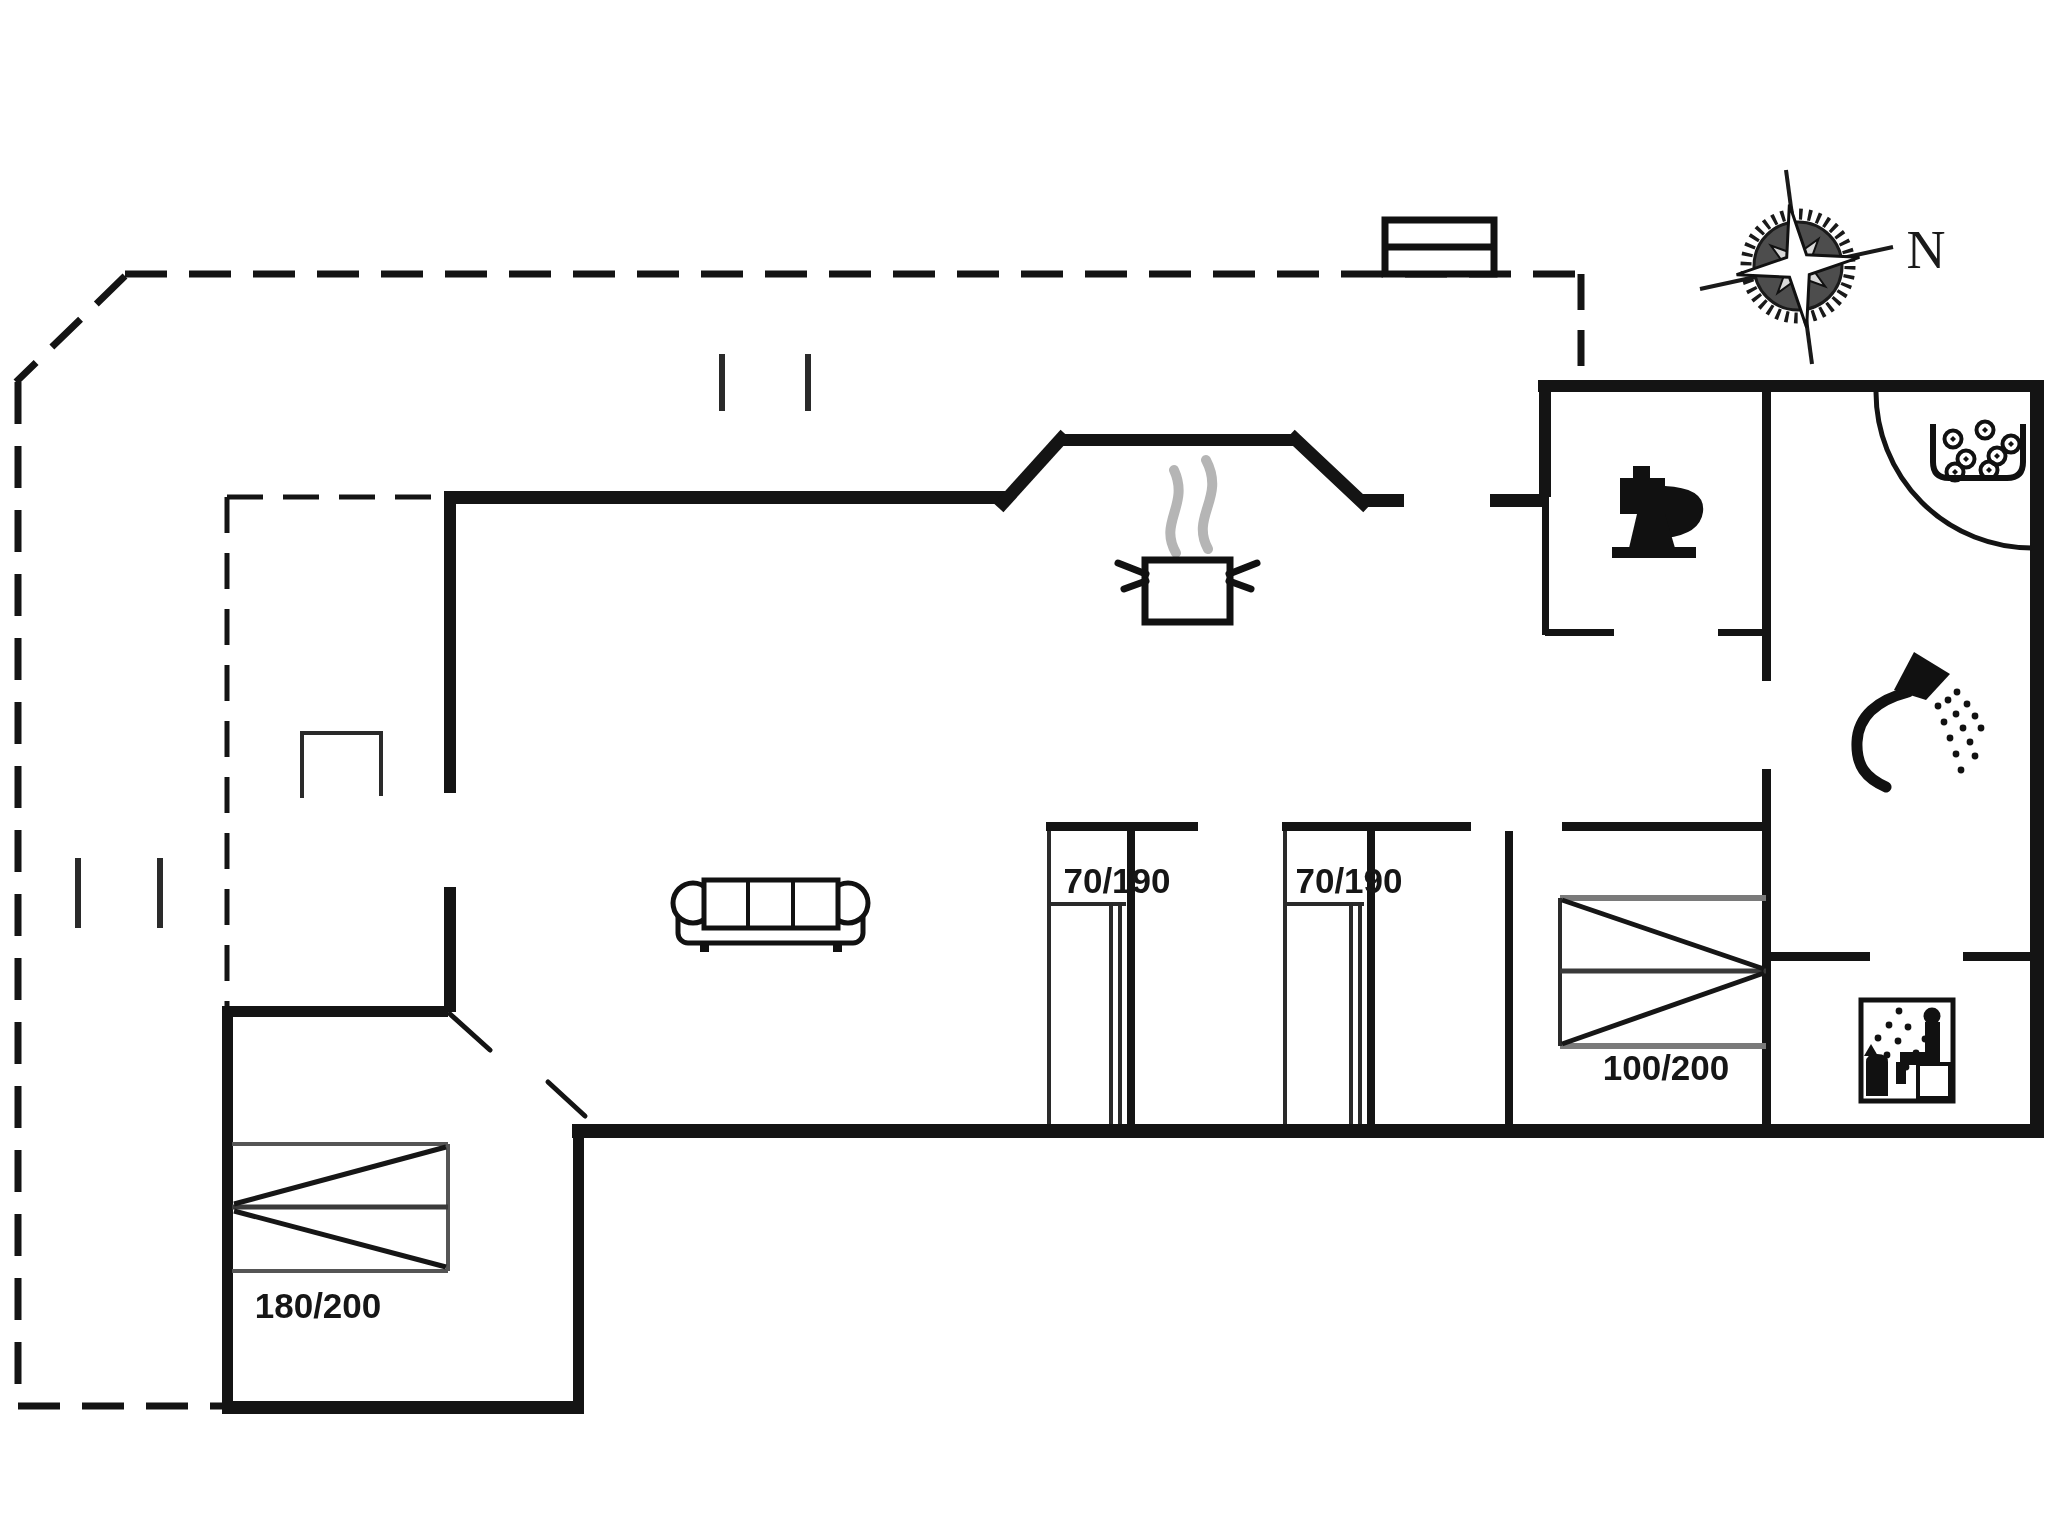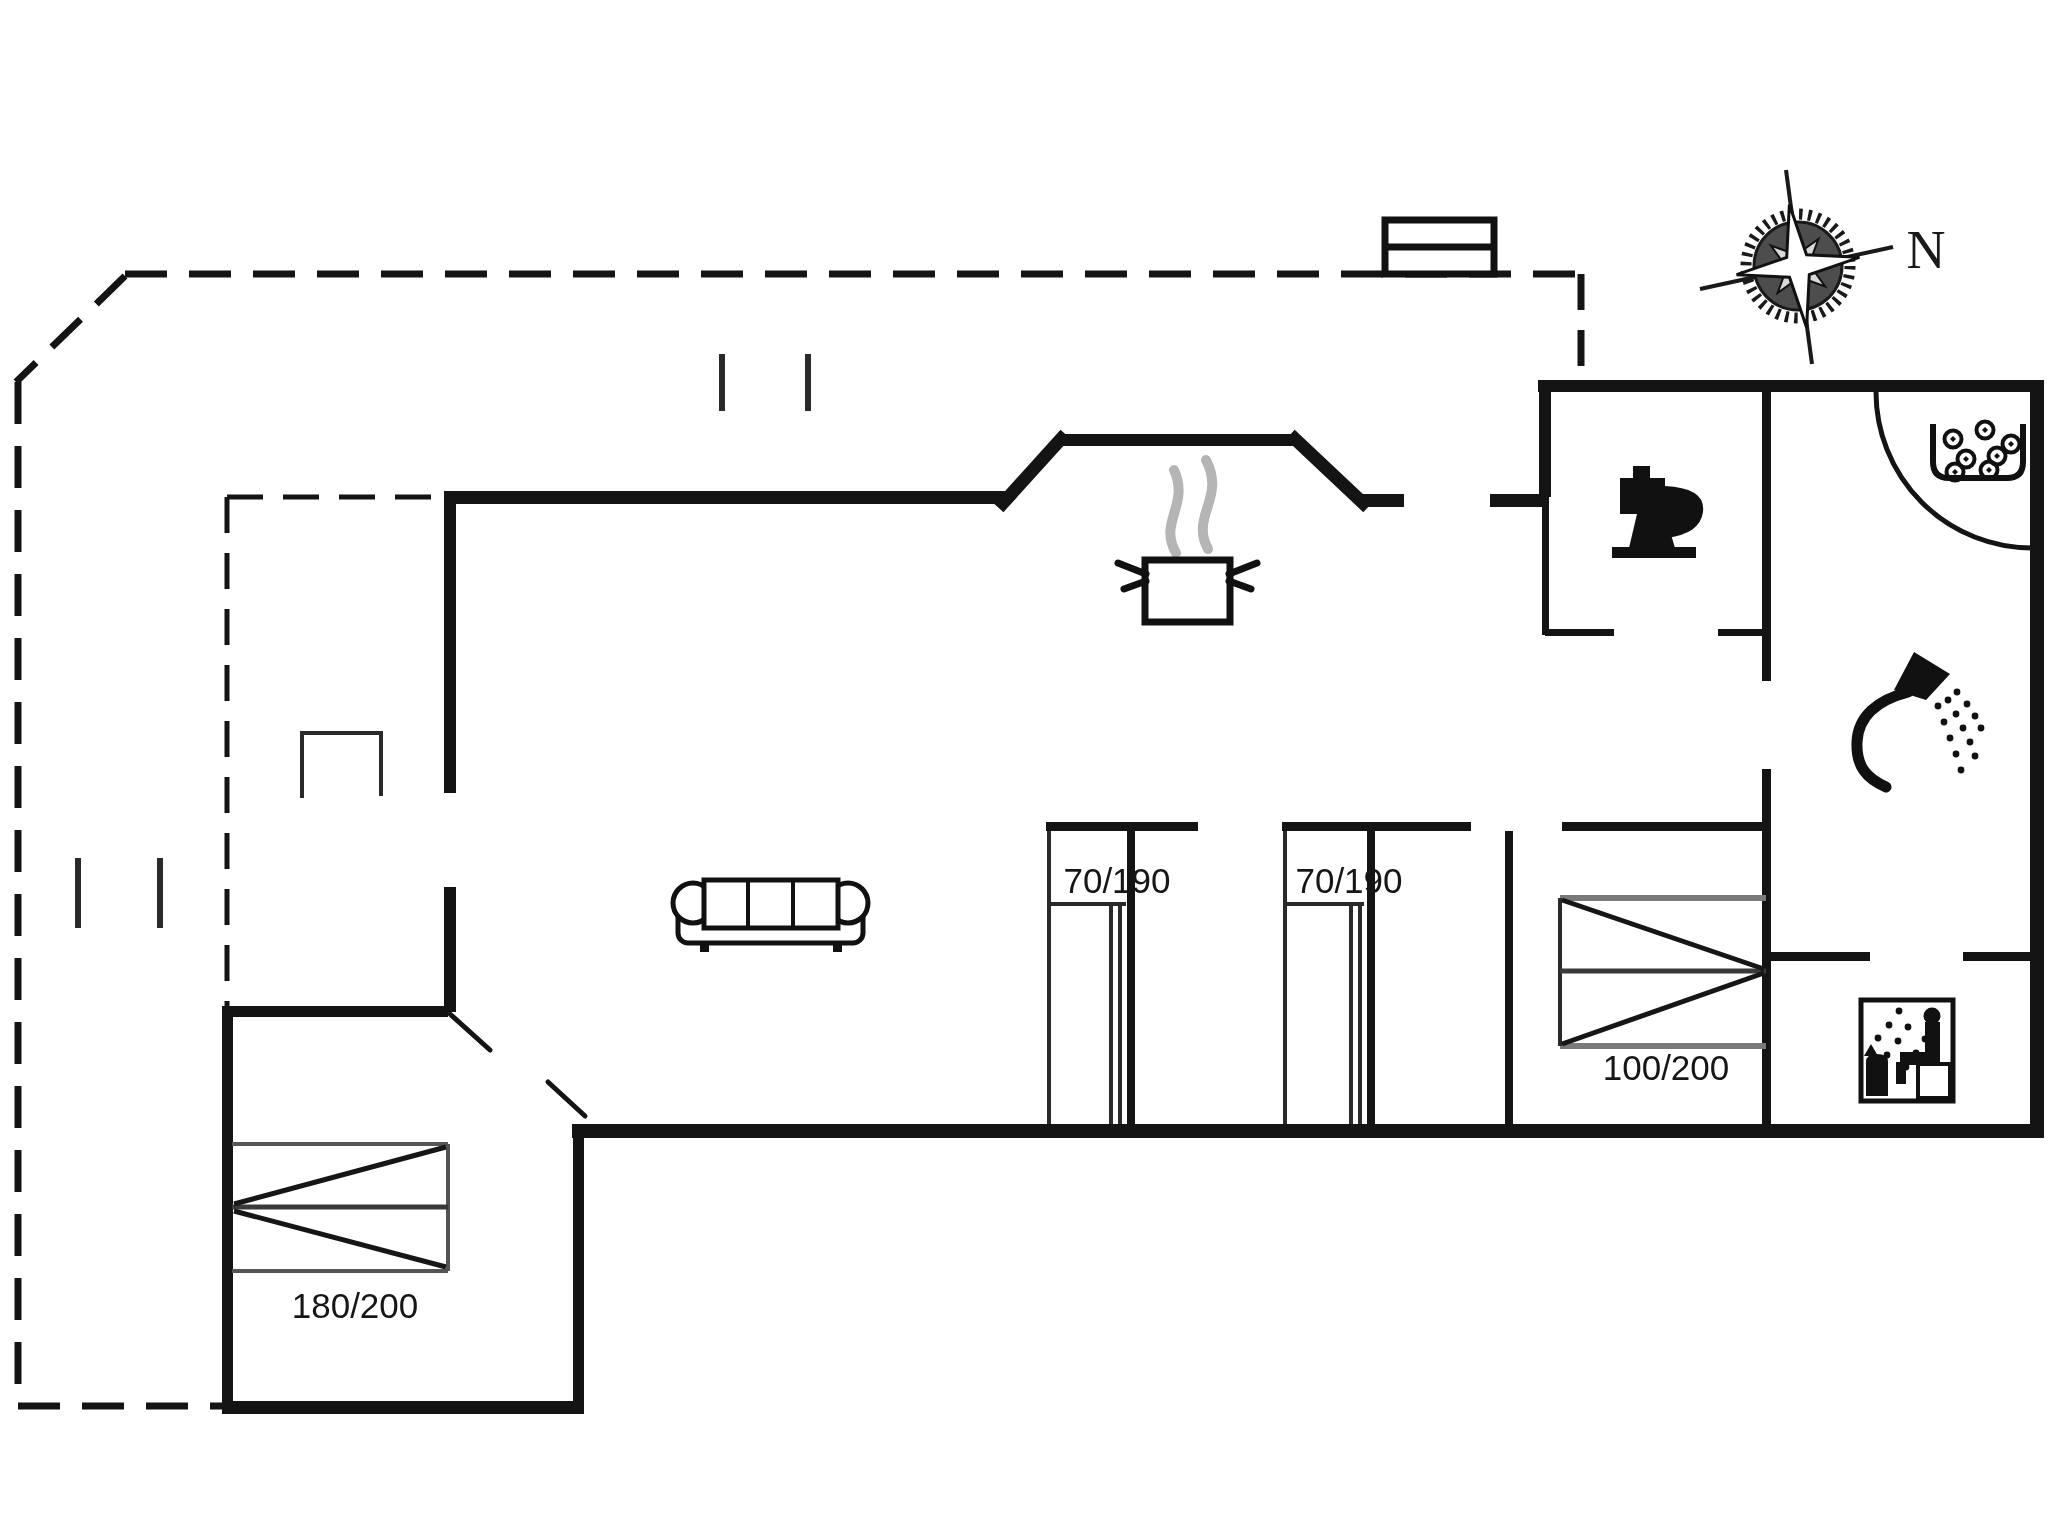--- a/index.html
+++ b/index.html
@@ -1,20 +1,20 @@
 <!DOCTYPE html>
 <html><head>
 <meta charset="utf-8">
 <style>
   html,body{margin:0;padding:0;background:#ffffff;}
   #stage{position:relative;width:2048px;height:1536px;background:#ffffff;overflow:hidden;
          font-family:"Liberation Sans", sans-serif;}
   #plan-svg{position:absolute;left:0;top:0;}
   .bed-label{position:absolute;transform:translate(-50%,-50%);font-size:35px;color:#161616;
-             letter-spacing:0px;white-space:nowrap;}
+             letter-spacing:0px;white-space:nowrap;font-weight:bold;}
   .compass-label{position:absolute;transform:translate(-50%,-50%);
                  font-family:"Liberation Serif", serif;font-size:54px;color:#1a1a1a;}
 </style>
 </head>
 <body>
 
 <div id="stage">
 
   <svg id="plan-svg" width="2048" height="1536" viewBox="0 0 2048 1536">
 
@@ -198,17 +198,17 @@
 
     <g>
       <rect x="1385" y="220" width="109" height="54" fill="#ffffff" stroke="#111111" stroke-width="7"></rect>
       <line x1="1385" y1="247" x2="1494" y2="247" stroke="#111111" stroke-width="7"></line>
     </g>
   </svg>
 
   <div class="bed-label" style="left: 1117px; top: 881px;">70/190</div>
   <div class="bed-label" style="left: 1349px; top: 881px;">70/190</div>
   <div class="bed-label" style="left: 1666px; top: 1068px;">100/200</div>
-  <div class="bed-label" style="left: 318px; top: 1306px; margin-left: 37px;">180/200</div>
+  <div class="bed-label" style="left: 318px; top: 1306px;">180/200</div>
 
   <div class="compass-label" style="left: 1926px; top: 250px;">N</div>
 
 </div>
 
 </body></html>

